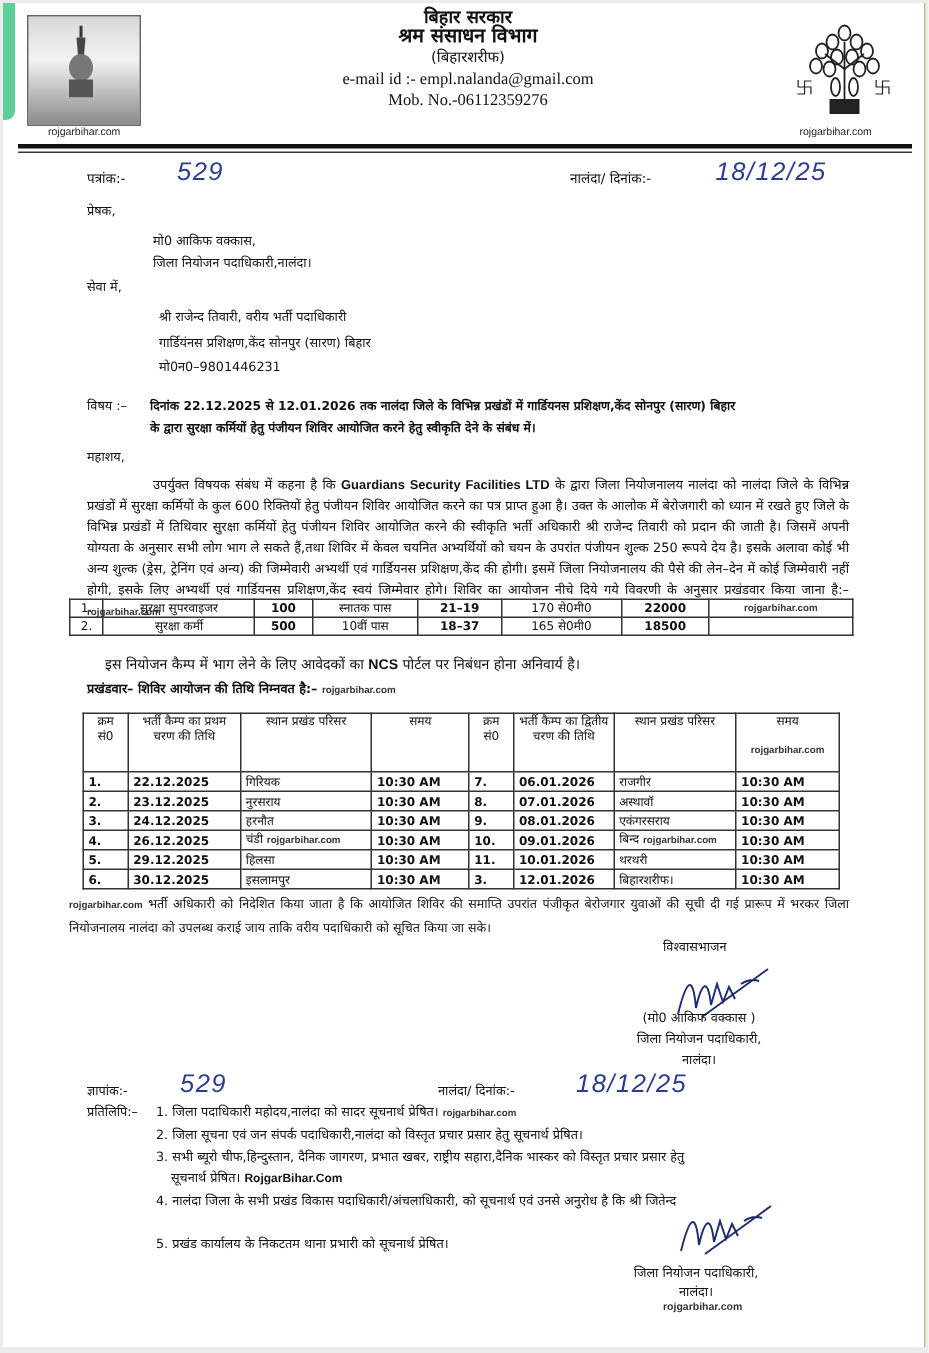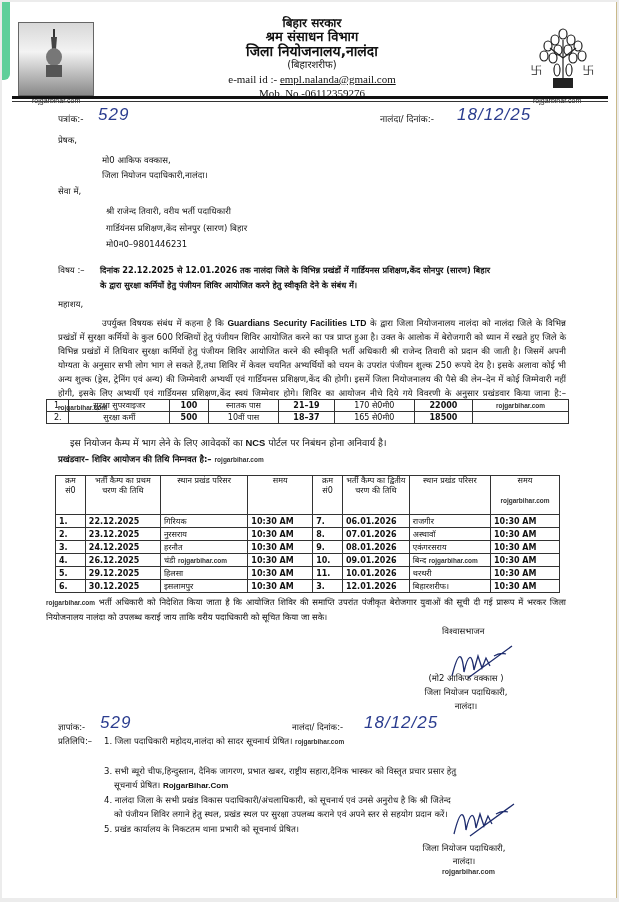--- a/index.html
+++ b/index.html
@@ -1,34 +1,34 @@
 <!DOCTYPE html>
 <html><head>
 <meta charset="utf-8">
 <style>
   html,body{margin:0;padding:0;}
   body{width:619px;height:902px;background:#ececec;font-family:"DejaVu Sans","Liberation Sans",sans-serif;color:#111;overflow:hidden;position:relative;}
   .page{position:absolute;left:2px;top:2px;width:614px;height:896px;background:#fff;border-right:1px solid #c9b98a;}
   .green-tab{position:absolute;left:0;top:0;width:8px;height:78px;background:#5fcf9a;border-radius:0 0 6px 0;}
-  .header{position:absolute;left:0;top:12px;width:550px;height:95px;}
+  .header{position:absolute;left:0;top:0;width:550px;height:95px;}
   .logo-left{position:absolute;left:16px;top:8px;width:74px;height:72px;background:linear-gradient(#d8d8d8,#f3f3f3 40%,#8a8a8a);border:1px solid #666;}
   .logo-left .stupa{position:absolute;left:27px;top:6px;width:16px;height:48px;}
   .logo-cap{position:absolute;font-size:7px;font-family:"Liberation Sans",sans-serif;color:#222;}
   .hdr-center{position:absolute;left:180px;top:2px;width:260px;text-align:center;line-height:14px;}
   .hdr-l1{font-size:12px;font-weight:bold;}
   .hdr-l2{font-size:13px;font-weight:bold;}
   .hdr-l3{font-size:14px;font-weight:bold;}
   .hdr-l4{font-size:10px;}
   .hdr-l5,.hdr-l6{font-size:11px;font-family:"Liberation Serif",serif;}
-  .hdr-l5 span.u{text-decoration:underline;}
+  .hdr-l5 span.u{}
   .logo-right{position:absolute;left:526px;top:14px;width:70px;height:66px;}
   .rule1{position:absolute;left:10px;top:94px;width:596px;height:3px;background:#111;}
   .rule2{position:absolute;left:10px;top:99px;width:596px;height:1px;background:#333;}
   .abs{position:absolute;white-space:nowrap;}
-  .hand{font-family:"Liberation Sans",sans-serif;color:#2b3d8f;font-size:17px;font-style:italic;letter-spacing:1px;}
+  .hand{font-family:"Liberation Sans",sans-serif;color:#2b3d8f;font-size:17px;font-style:italic;letter-spacing:1px;margin-left:20px;}
   .t9{font-size:9px;}
   .t85{font-size:8.5px;}
   .b{font-weight:bold;}
   .wm{font-size:6.5px;font-family:"Liberation Sans",sans-serif;font-weight:bold;color:#333;}
   .para{position:absolute;left:56px;width:508px;font-size:8.6px;line-height:14px;text-align:justify;}
   table{border-collapse:collapse;}
   .t1{position:absolute;left:44px;top:397px;width:523px;font-size:8px;}
   .t1 td{border:1px solid #333;text-align:center;padding:0 2px;height:11px;line-height:11px;}
   .t2{position:absolute;left:53px;top:473px;width:505px;font-size:8px;border-radius:25px;}
   .t2 td{border:1px solid #333;padding:0 3px;height:12px;line-height:11px;text-align:left;}
@@ -48,21 +48,20 @@
         <polygon points="5,8 11,8 10,20 6,20" fill="#444"></polygon>
         <ellipse cx="8" cy="28" rx="8" ry="9" fill="#777"></ellipse>
         <rect x="0" y="36" width="16" height="12" fill="#555"></rect>
       </svg>
     </div>
     <div class="logo-cap" style="left:30px;top:83px;">rojgarbihar.com</div>
 
     <div class="hdr-center">
       <div class="hdr-l1">बिहार सरकार</div>
       <div class="hdr-l2">श्रम संसाधन विभाग</div>
-      <div class="hdr-l3">जिला नियोजनालय,नालंदा</div>
       <div class="hdr-l4">(बिहारशरीफ)</div>
       <div class="hdr-l5"><span>e-mail id :-</span> <span class="u">empl.nalanda@gmail.com</span></div>
       <div class="hdr-l6">Mob. No.-06112359276</div>
     </div>
 
     <svg class="logo-right" viewBox="0 0 70 66">
       <g fill="none" stroke="#222" stroke-width="1.2">
         <ellipse cx="35" cy="6" rx="4" ry="5"></ellipse>
           <ellipse cx="27" cy="12" rx="4" ry="5"></ellipse>
           <ellipse cx="43" cy="12" rx="4" ry="5"></ellipse>
@@ -215,35 +214,35 @@
     </tr>
   </tbody>
     </table>
 
   <div class="para" style="left:44px;width:520px;top:593px;font-size:8.4px;"><span class="wm">rojgarbihar.com</span> <span>भर्ती अधिकारी को निदेशित किया जाता है कि आयोजित शिविर की समाप्ति उपरांत पंजीकृत बेरोजगार युवाओं की सूची दी गई प्रारूप में भरकर जिला नियोजनालय नालंदा को उपलब्ध कराई जाय ताकि वरीय पदाधिकारी को सूचित किया जा सके।</span></div>
   <div class="abs t85" style="left:440px;top:623px;">विश्वासभाजन</div>
 
   <svg class="sig" style="left:446px;top:640px;" width="70" height="40" viewBox="0 0 70 40">
     <path d="M4 34 C10 10, 14 8, 16 30 C20 12, 24 10, 26 28 L30 14 L34 26 L38 16 L42 24 M20 36 L64 4 M46 14 Q52 10 58 12" stroke="#1f2d6e" stroke-width="1.3" fill="none"></path>
   </svg>
-  <div class="abs t85" style="left:409px;top:670px;text-align:center;width:110px;">(मो2 आकिफ वक्कास )</div>
+  <div class="abs t85" style="left:409px;top:670px;text-align:center;width:110px;">(मो0 आकिफ वक्कास )</div>
   <div class="abs t85" style="left:409px;top:684px;text-align:center;width:110px;">जिला नियोजन पदाधिकारी,</div>
   <div class="abs t85" style="left:409px;top:698px;text-align:center;width:110px;">नालंदा।</div>
 
   <div class="abs t85" style="left:56px;top:719px;">ज्ञापांक:-</div>
   <div class="abs hand" style="left:98px;top:711px;">529</div>
   <div class="abs t85" style="left:290px;top:719px;">नालंदा/ दिनांक:-</div>
   <div class="abs hand" style="left:362px;top:711px;">18/12/25</div>
 
   <div class="abs t85" style="left:56px;top:733px;">प्रतिलिपि:–</div>
   <div class="abs t85" style="left:102px;top:733px;"><span>1. जिला पदाधिकारी महोदय,नालंदा को सादर सूचनार्थ प्रेषित।</span> <span class="wm">rojgarbihar.com</span></div>
+  <div class="abs t85" style="left:102px;top:748px;">2. जिला सूचना एवं जन संपर्क पदाधिकारी,नालंदा को विस्तृत प्रचार प्रसार हेतु सूचनार्थ प्रेषित।</div>
   <div class="abs t85" style="left:102px;top:763px;">3. सभी ब्यूरो चीफ,हिन्दुस्तान, दैनिक जागरण, प्रभात खबर, राष्ट्रीय सहारा,दैनिक भास्कर को विस्तृत प्रचार प्रसार हेतु</div>
   <div class="abs t85" style="left:112px;top:777px;"><span>सूचनार्थ प्रेषित।</span> <span class="b" style="font-family:'Liberation Sans',sans-serif;font-size:8px;">RojgarBihar.Com</span></div>
   <div class="abs t85" style="left:102px;top:792px;">4. नालंदा जिला के सभी प्रखंड विकास पदाधिकारी/अंचलाधिकारी, को सूचनार्थ एवं उनसे अनुरोध है कि  श्री जितेन्द</div>
-  <div class="abs t85" style="left:112px;top:806px;">को पंजीयन शिविर लगाने हेतु स्थल, प्रखंड स्थल पर सुरक्षा उपलब्ध कराने एवं अपने स्तर से सहयोग प्रदान करें।</div>
   <div class="abs t85" style="left:102px;top:821px;">5. प्रखंड कार्यालय के निकटतम थाना प्रभारी को सूचनार्थ प्रेषित।</div>
 
   <svg class="sig" style="left:448px;top:798px;" width="70" height="40" viewBox="0 0 70 40">
     <path d="M4 34 C10 10, 14 8, 16 30 C20 12, 24 10, 26 28 L30 14 L34 26 L38 16 L42 24 M20 36 L64 4 M46 14 Q52 10 58 12" stroke="#1f2d6e" stroke-width="1.3" fill="none"></path>
   </svg>
   <div class="abs t85" style="left:412px;top:840px;text-align:center;width:100px;">जिला नियोजन पदाधिकारी,</div>
   <div class="abs t85" style="left:412px;top:853px;text-align:center;width:100px;">नालंदा।</div>
   <div class="abs wm" style="left:440px;top:866px;font-size:7px;">rojgarbihar.com</div>
 </div>
 

